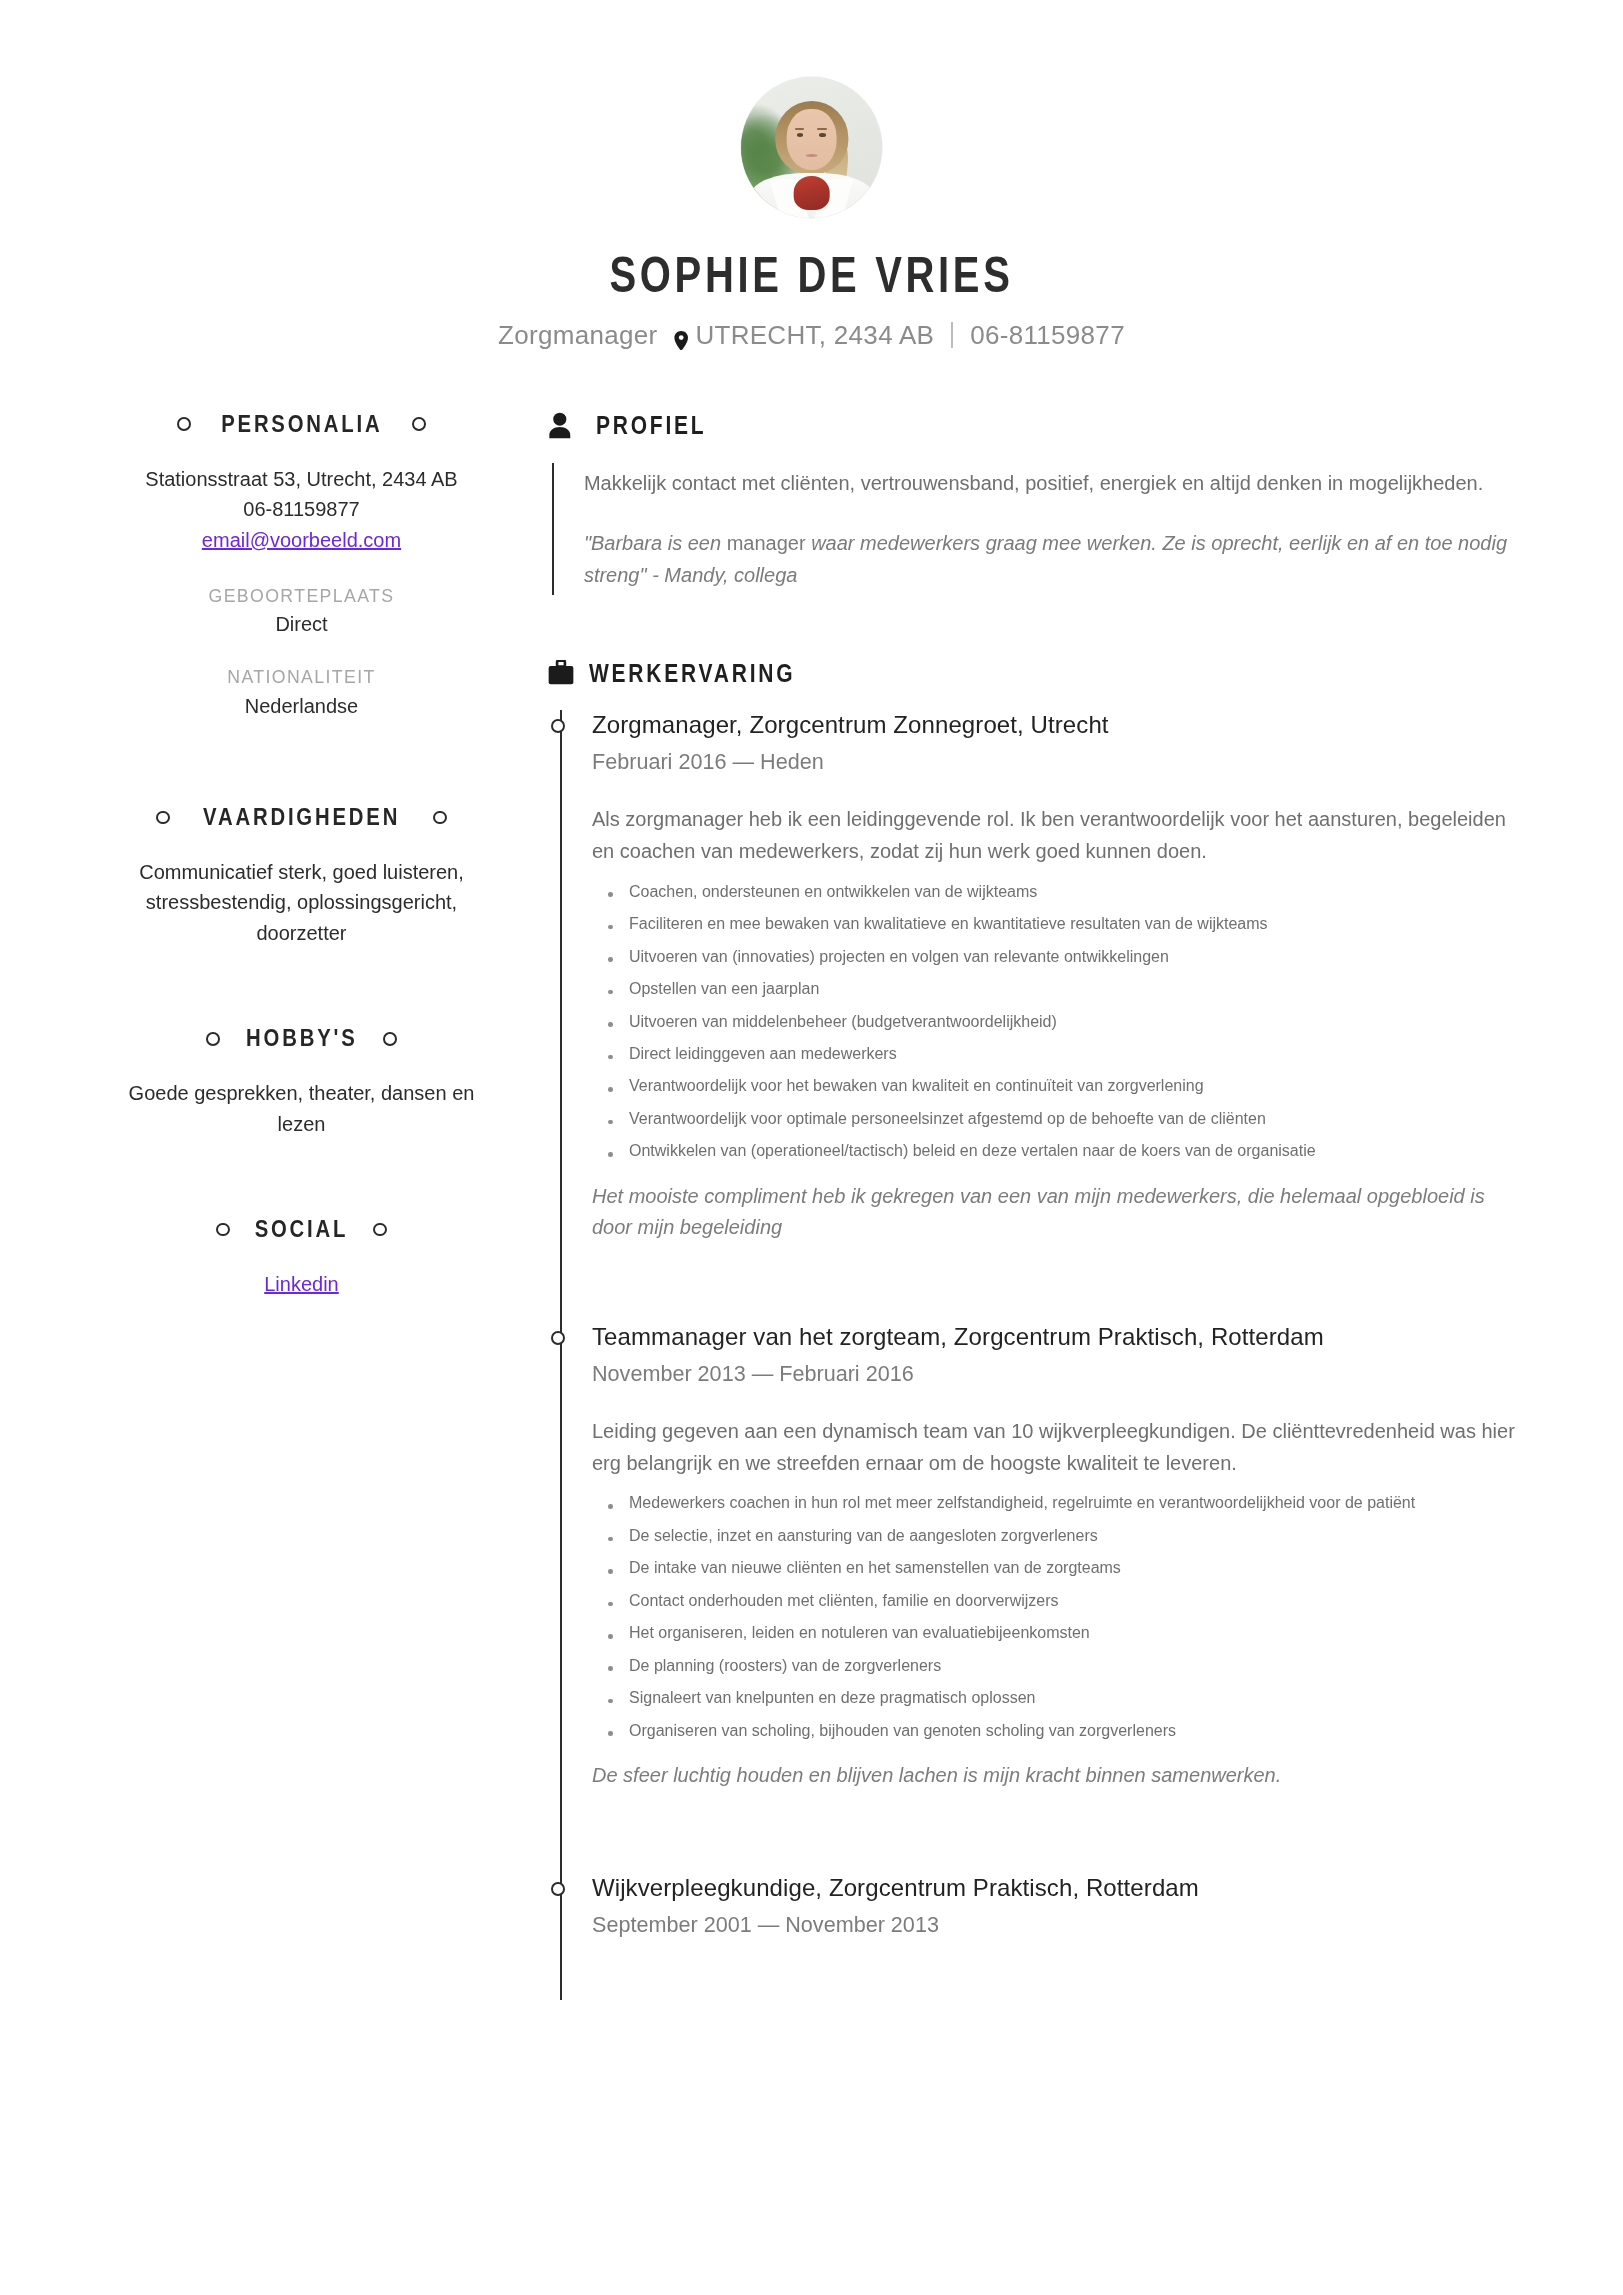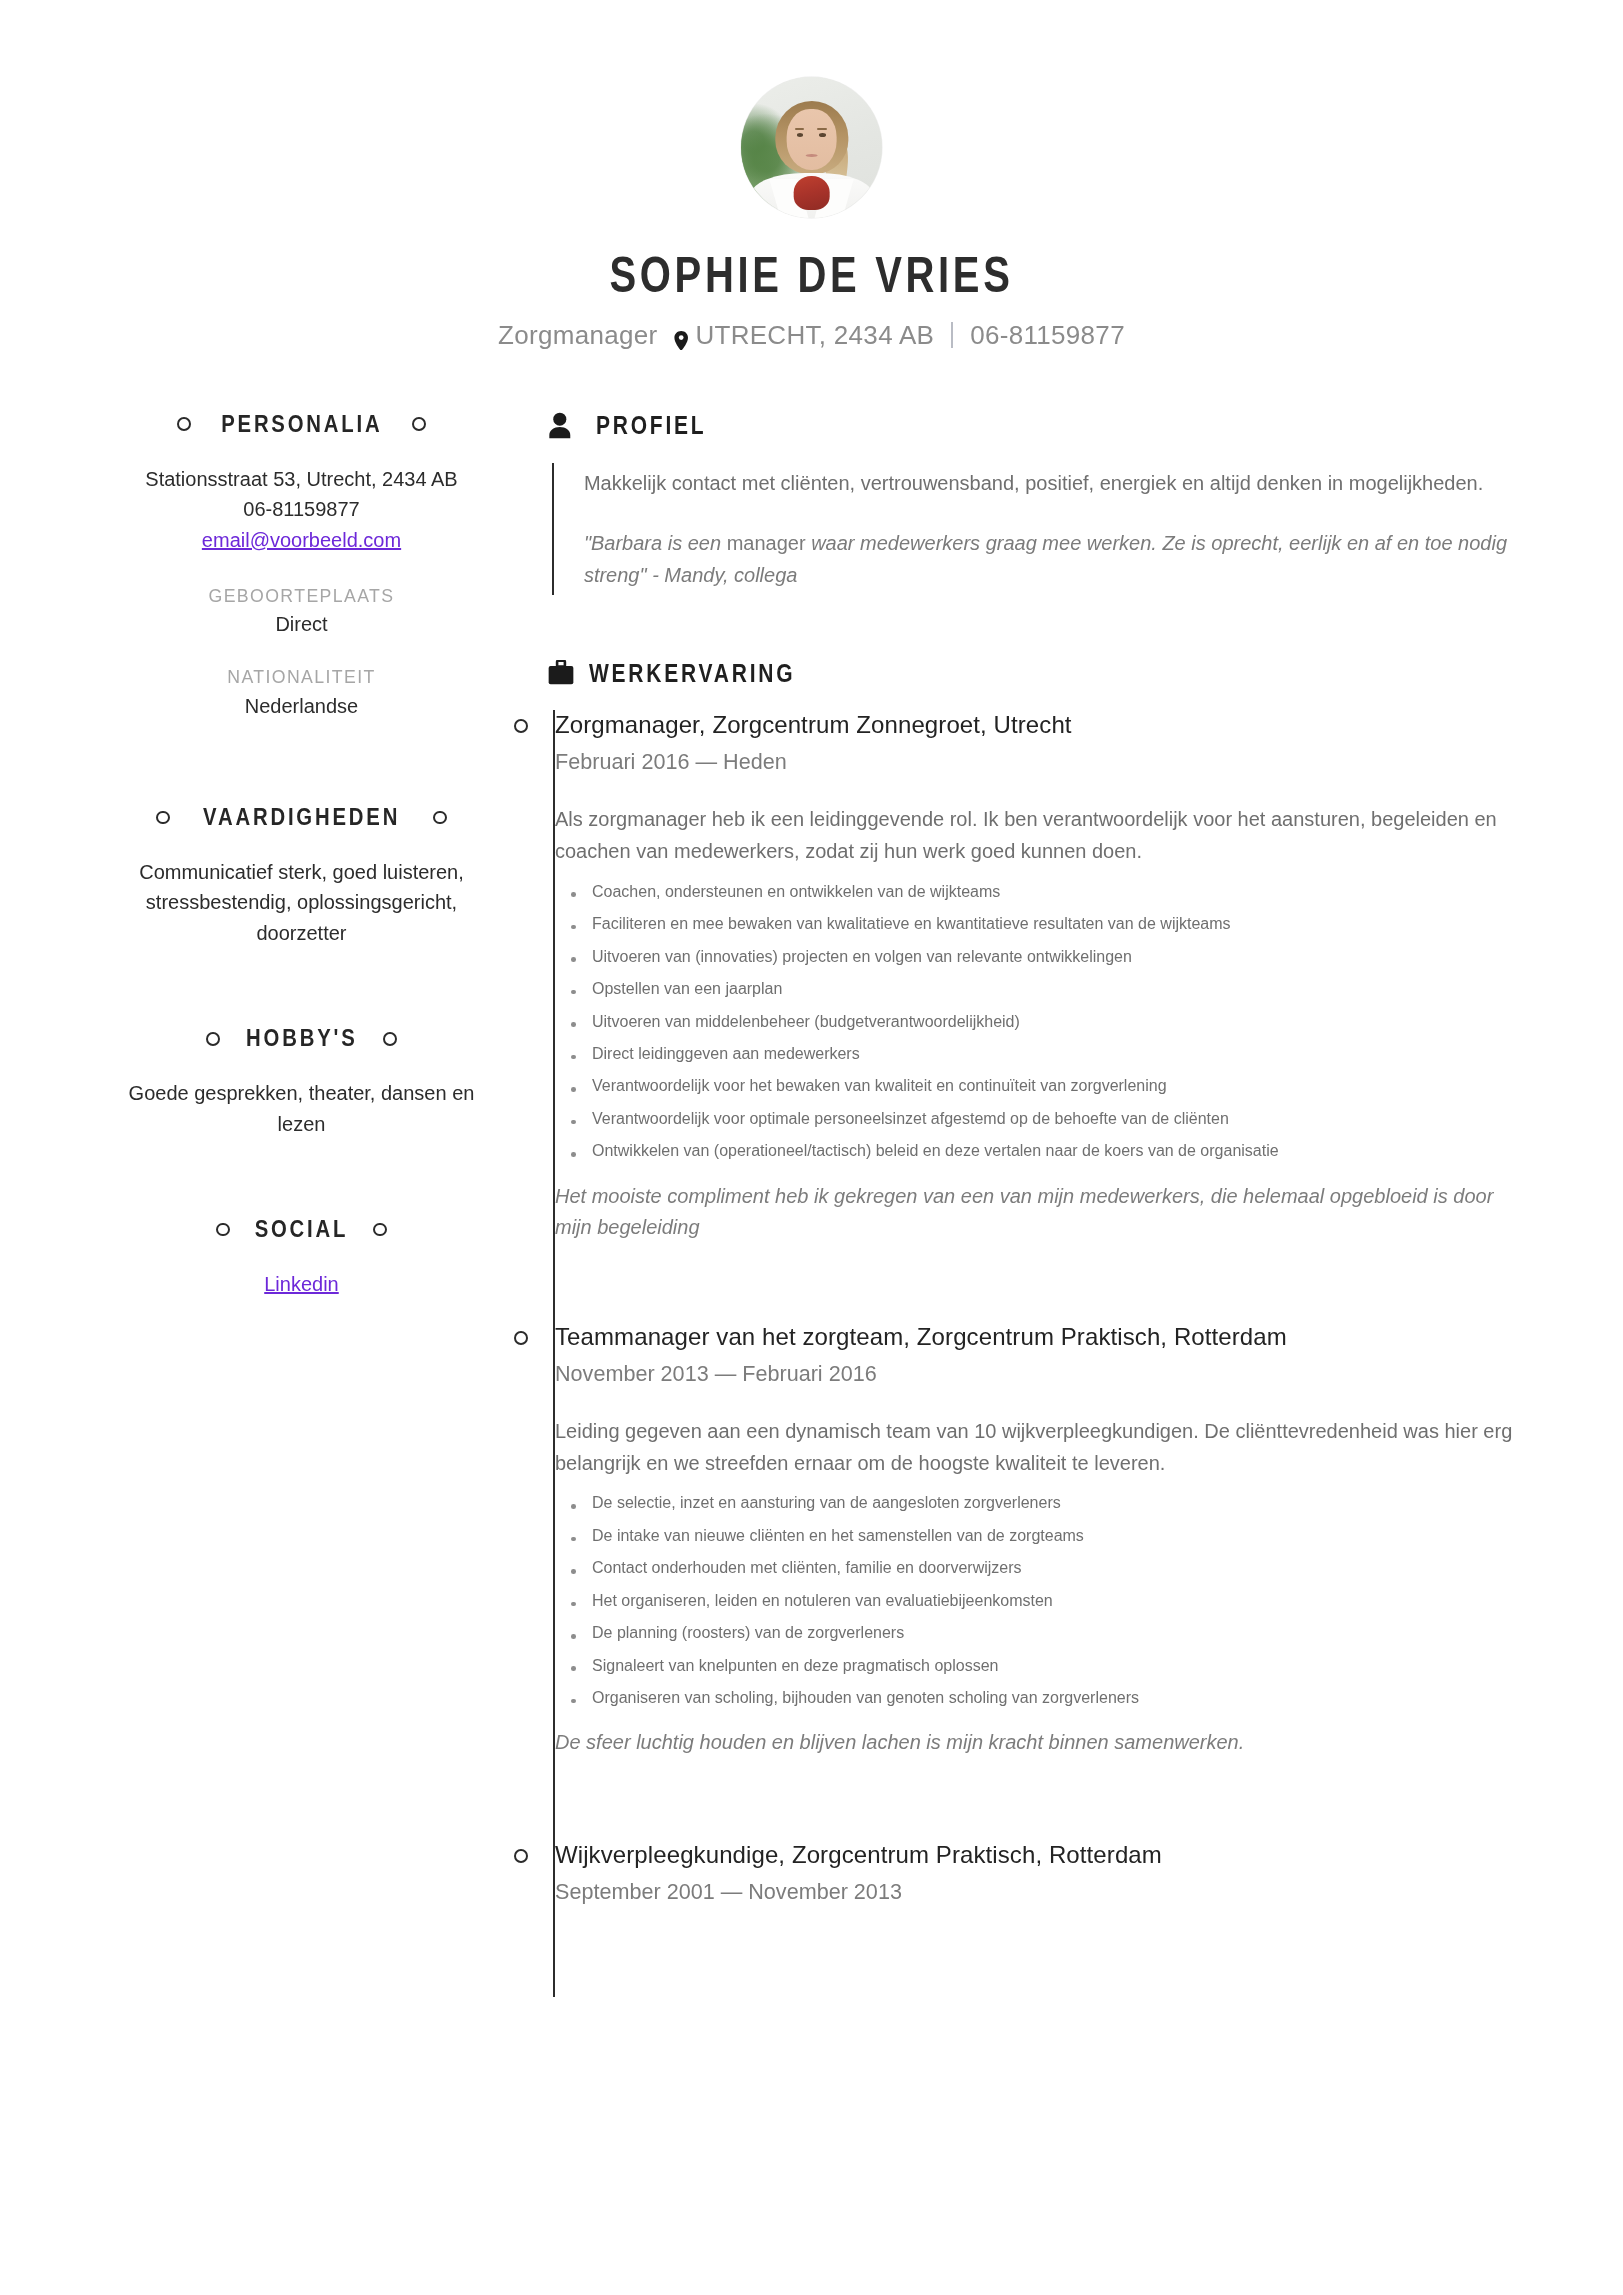--- a/index.html
+++ b/index.html
@@ -273,21 +273,22 @@
     font-size: 20px;
     line-height: 1.62;
     color: #7b7b7b;
     font-style: italic;
     margin-top: 27.5px;
   }
   .p-quote .reg { font-style: normal; }
 
   .work-wrap {
     position: relative;
-    margin-left: 5px;
+    margin-left: 12px;
+    padding-left: 30px;
     border-left: 2px solid #2c2c2c;
   }
   .job { position: relative; padding-bottom: 5.2px; }
   .job .dot {
     position: absolute;
     left: -41px;
     top: 9.2px;
     width: 9.8px;
     height: 9.8px;
     border: 2.6px solid #2c2c2c;
@@ -490,20 +491,21 @@
         </div>
 
         <div class="job-sp-1"></div>
 
         <div class="job">
           <span class="dot"></span>
           <div class="job-title">Teammanager van het zorgteam, Zorgcentrum Praktisch, Rotterdam</div>
           <div class="job-date">November 2013 — Februari 2016</div>
           <div class="job-desc">Leiding gegeven aan een dynamisch team van 10 wijkverpleegkundigen. De cliënttevredenheid was hier erg belangrijk en we streefden ernaar om de hoogste kwaliteit te leveren.</div>
           <ul class="job-bullets">
+            <li>Medewerkers coachen in hun rol met meer zelfstandigheid, regelruimte en verantwoordelijkheid voor de patiënt</li>
             <li>De selectie, inzet en aansturing van de aangesloten zorgverleners</li>
             <li>De intake van nieuwe cliënten en het samenstellen van de zorgteams</li>
             <li>Contact onderhouden met cliënten, familie en doorverwijzers</li>
             <li>Het organiseren, leiden en notuleren van evaluatiebijeenkomsten</li>
             <li>De planning (roosters) van de zorgverleners</li>
             <li>Signaleert van knelpunten en deze pragmatisch oplossen</li>
             <li>Organiseren van scholing, bijhouden van genoten scholing van zorgverleners</li>
           </ul>
           <div class="job-note">De sfeer luchtig houden en blijven lachen is mijn kracht binnen samenwerken.</div>
         </div>

